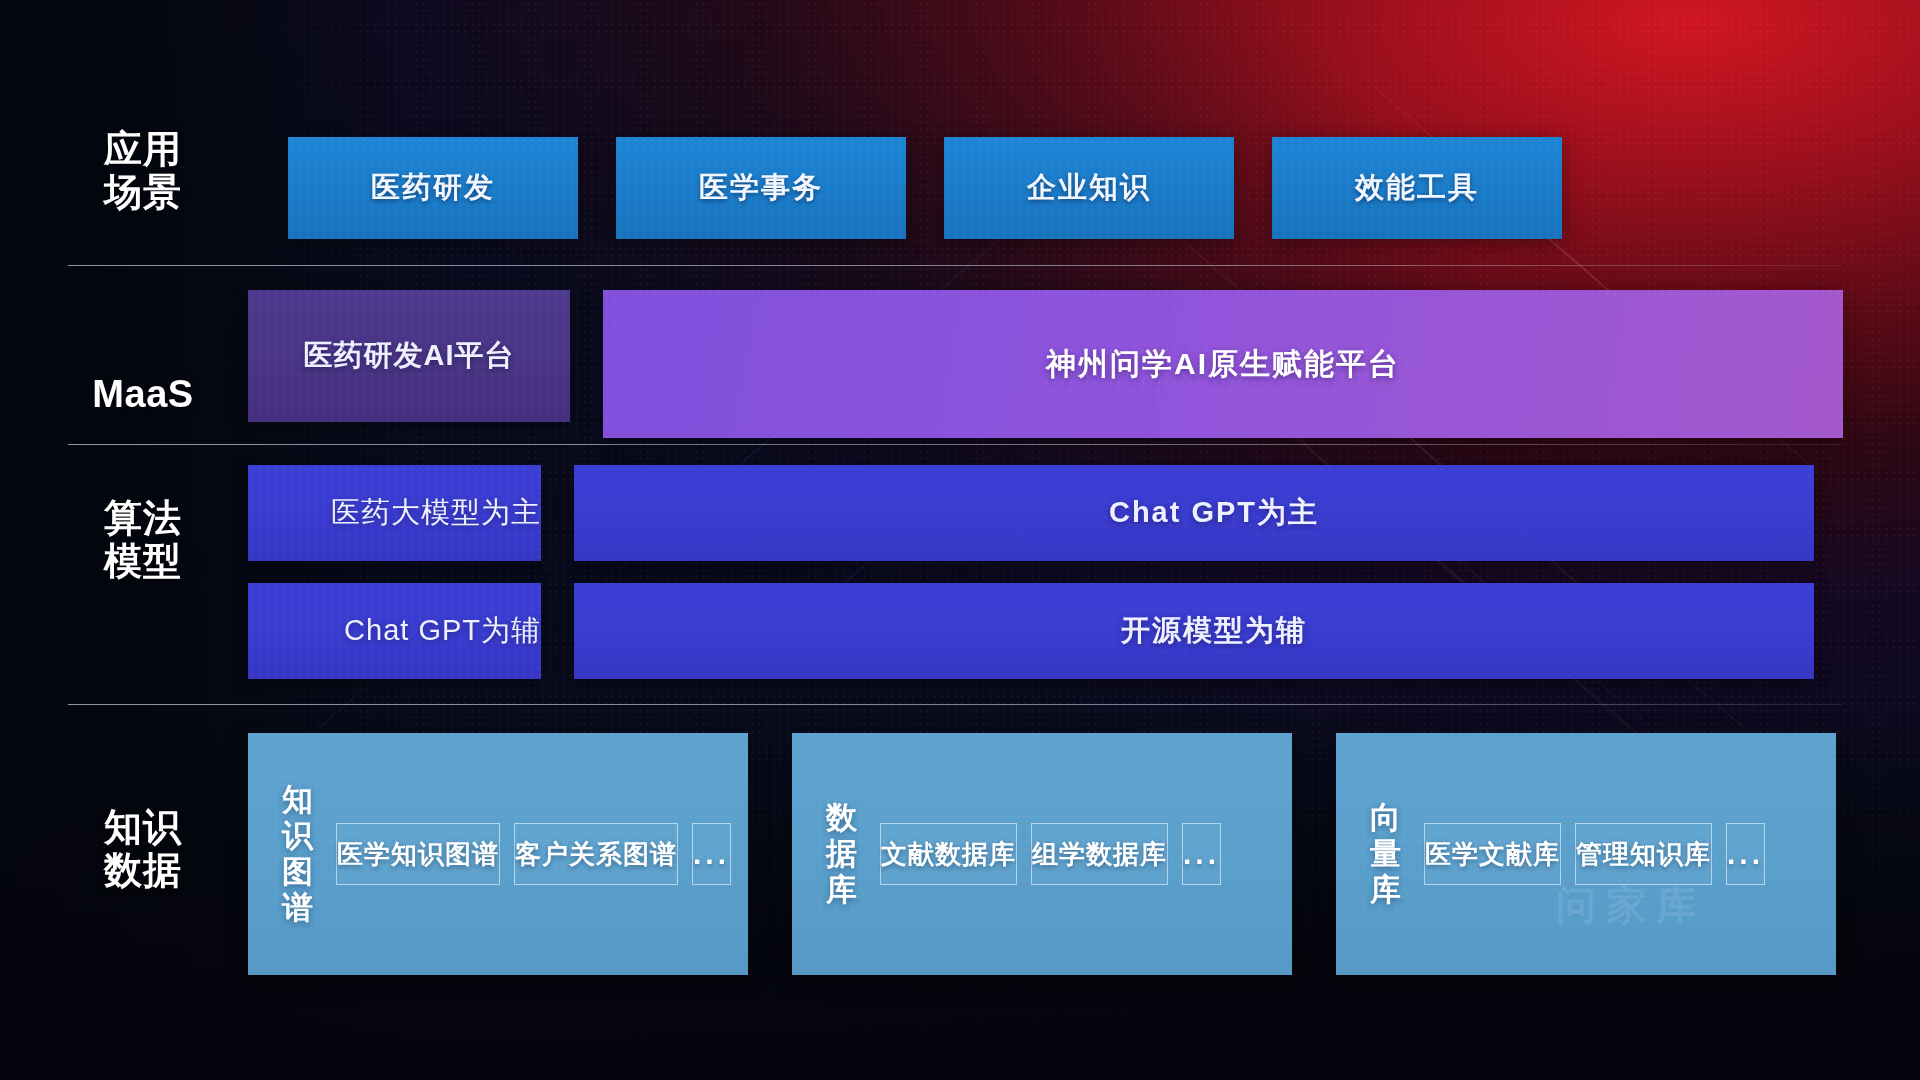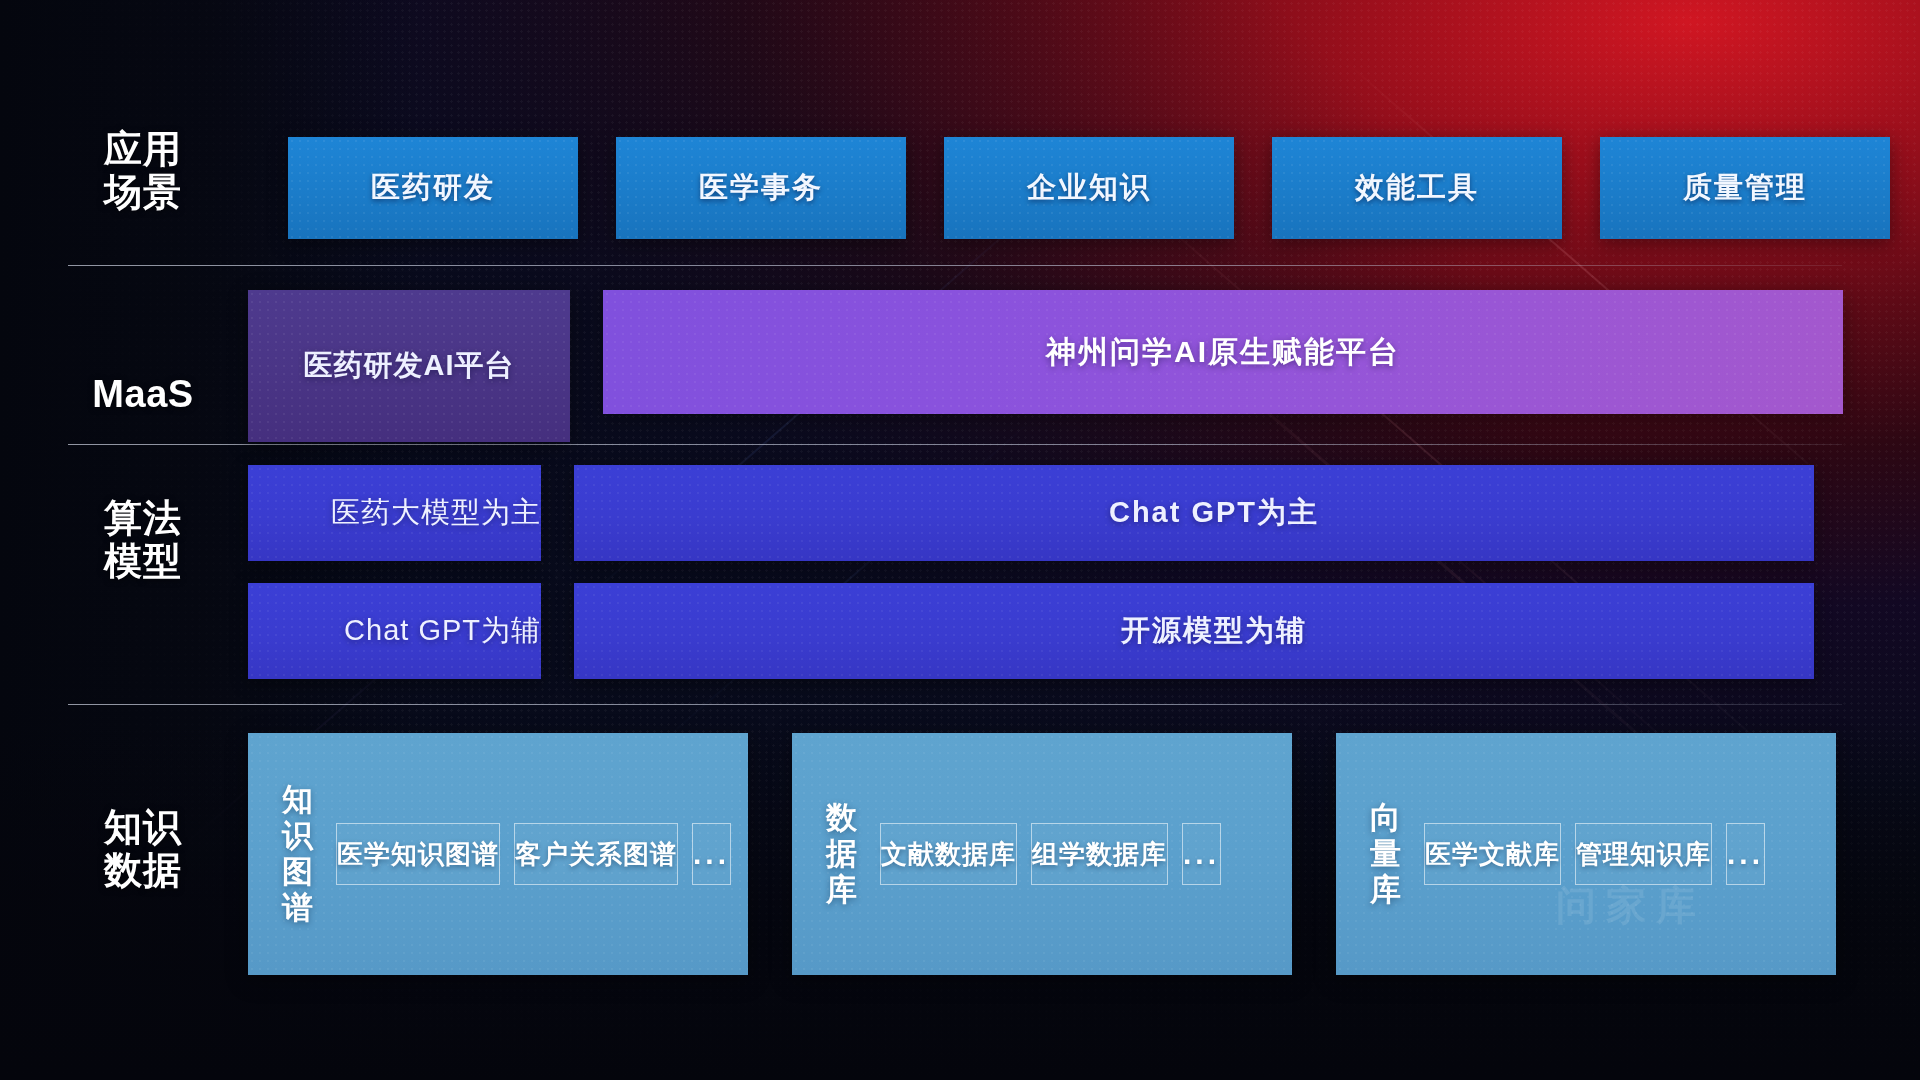--- a/index.html
+++ b/index.html
@@ -92,29 +92,29 @@
   .app-card::after{
     content:""; position:absolute; inset:0; opacity:.22;
     background-image:radial-gradient(rgba(255,255,255,0.30) 1px, transparent 1.1px);
     background-size:8px 8px;
   }
   .app-card span { position:relative; z-index:1; text-shadow:0 2px 5px rgba(0,0,40,0.45); }
 
   
   #maas-row { position:absolute; top:290px; left:248px; display:flex; gap:33px; }
   .maas-left {
-    width:322px; height:152px;
+    width:322px; height:132px;
     background:linear-gradient(180deg,#4e3a8e 0%,#4a3586 55%,#452f7e 100%);
     display:flex; align-items:center; justify-content:center;
     color:#eef0ff; font-size:29px; font-weight:bold; letter-spacing:1px;
     position:relative; overflow:hidden;
     box-shadow:0 4px 18px rgba(0,0,0,0.40);
   }
   .maas-right {
-    width:1240px; height:124px;
+    width:1240px; height:148px;
     background:linear-gradient(100deg,#8050dd 0%,#8a52dd 30%,#9555d8 60%,#a458cd 100%);
     display:flex; align-items:center; justify-content:center;
     color:#ffffff; font-size:30px; font-weight:bold; letter-spacing:2px;
     position:relative; overflow:hidden;
     box-shadow:0 4px 20px rgba(0,0,0,0.35);
   }
   .maas-left::after, .maas-right::after{
     content:""; position:absolute; inset:0; opacity:.18;
     background-image:radial-gradient(rgba(255,255,255,0.33) 1px, transparent 1.1px);
     background-size:8px 8px;
@@ -221,23 +221,20 @@
     </div>
     <div class="app-card">
       <span>医学事务</span>
     </div>
     <div class="app-card">
       <span>企业知识</span>
     </div>
     <div class="app-card">
       <span>效能工具</span>
     </div>
-    <div class="app-card">
-      <span>质量管理</span>
-    </div>
   </div>
 
   <div class="row-label" id="label-maas">MaaS</div>
 
   <div id="maas-row">
     <div class="maas-left">
       <span>医药研发AI平台</span>
     </div>
     <div class="maas-right">
       <span>神州问学AI原生赋能平台</span>

